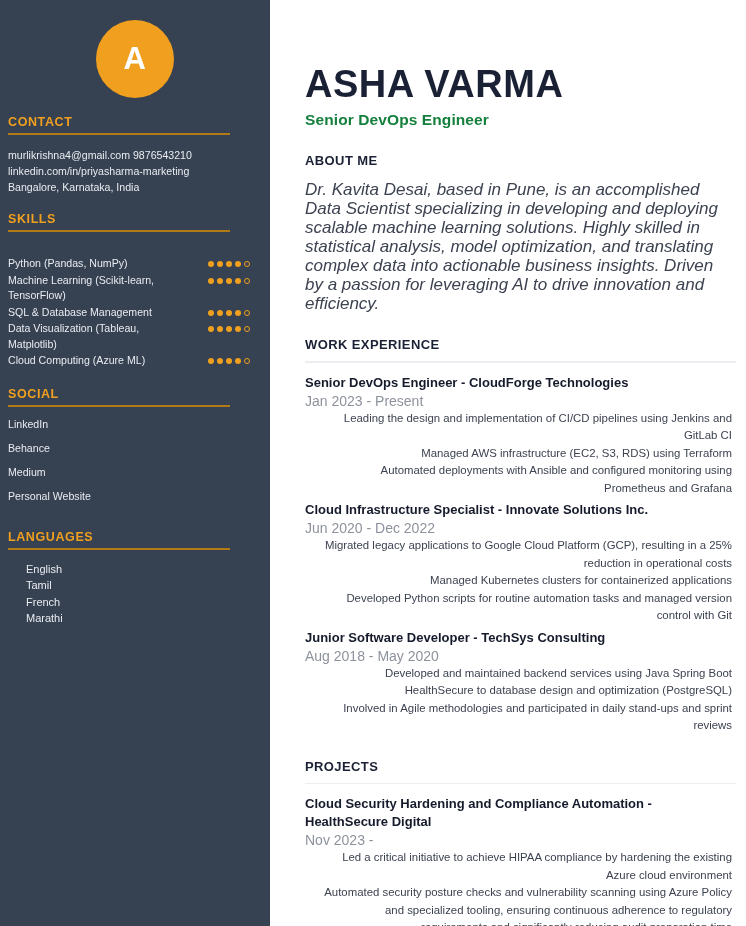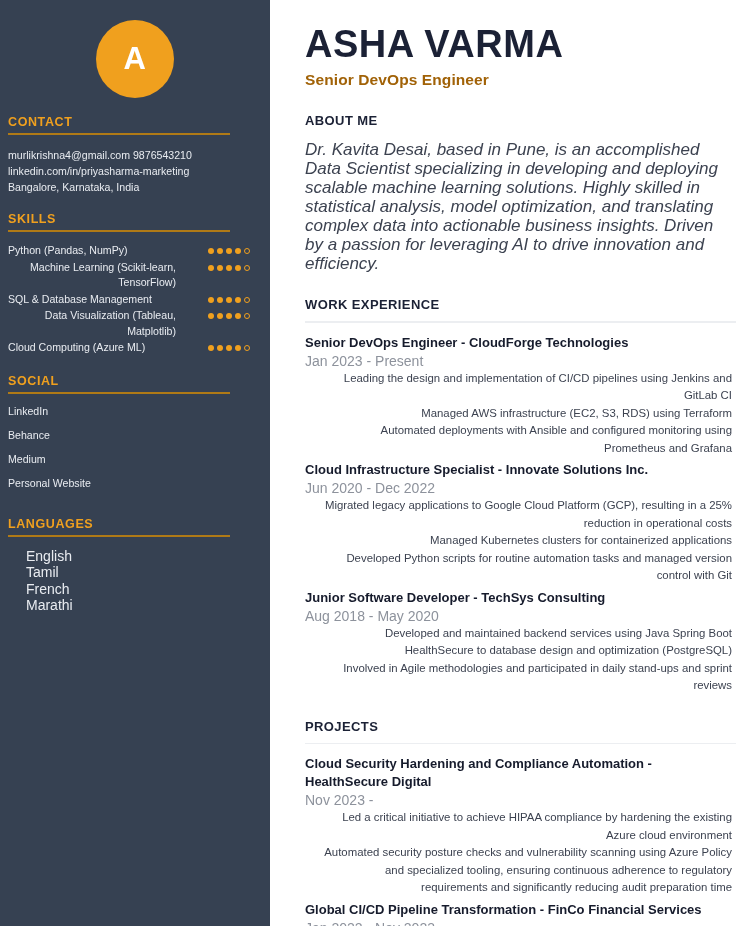--- a/index.html
+++ b/index.html
@@ -68,21 +68,21 @@
 
   .contact-text {
     color: #e9ecf1;
     font-size: 10.6px;
     line-height: 16px;
     padding-top: 12px;
     padding-right: 16px;
   }
 
   
-  .skills-list { padding-top: 11px; text-align: right; }
+  .skills-list { padding-top: 24px; }
 
   .skill-row {
     display: flex;
     align-items: flex-start;
     justify-content: space-between;
     margin-bottom: 1px;
   }
 
   .skill-name {
     color: #e9ecf1;
@@ -118,41 +118,42 @@
     font-size: 10.6px;
     line-height: 15px;
     margin-bottom: 9px;
   }
 
   
   .lang-list { padding-top: 11px; padding-left: 18px; }
 
   .lang-item {
     color: #e9ecf1;
-    font-size: 14px;
+    font-size: 11px;
     line-height: 16.5px;
   }
 
   
   .main {
     flex: 1;
     padding: 22px 0 0 35px;
     overflow: hidden;
+    margin-top: 40px;
   }
 
   .name {
     color: #1b2135;
     font-size: 38px;
     font-weight: bold;
     letter-spacing: 0.5px;
     line-height: 44px;
   }
 
   .job-title {
-    color: #a16207;
+    color: #15803d;
     font-size: 15.5px;
     font-weight: bold;
     padding-top: 5px;
     letter-spacing: 0.1px;
   }
 
   .main-heading {
     color: #1b2135;
     font-size: 13px;
     font-weight: bold;

